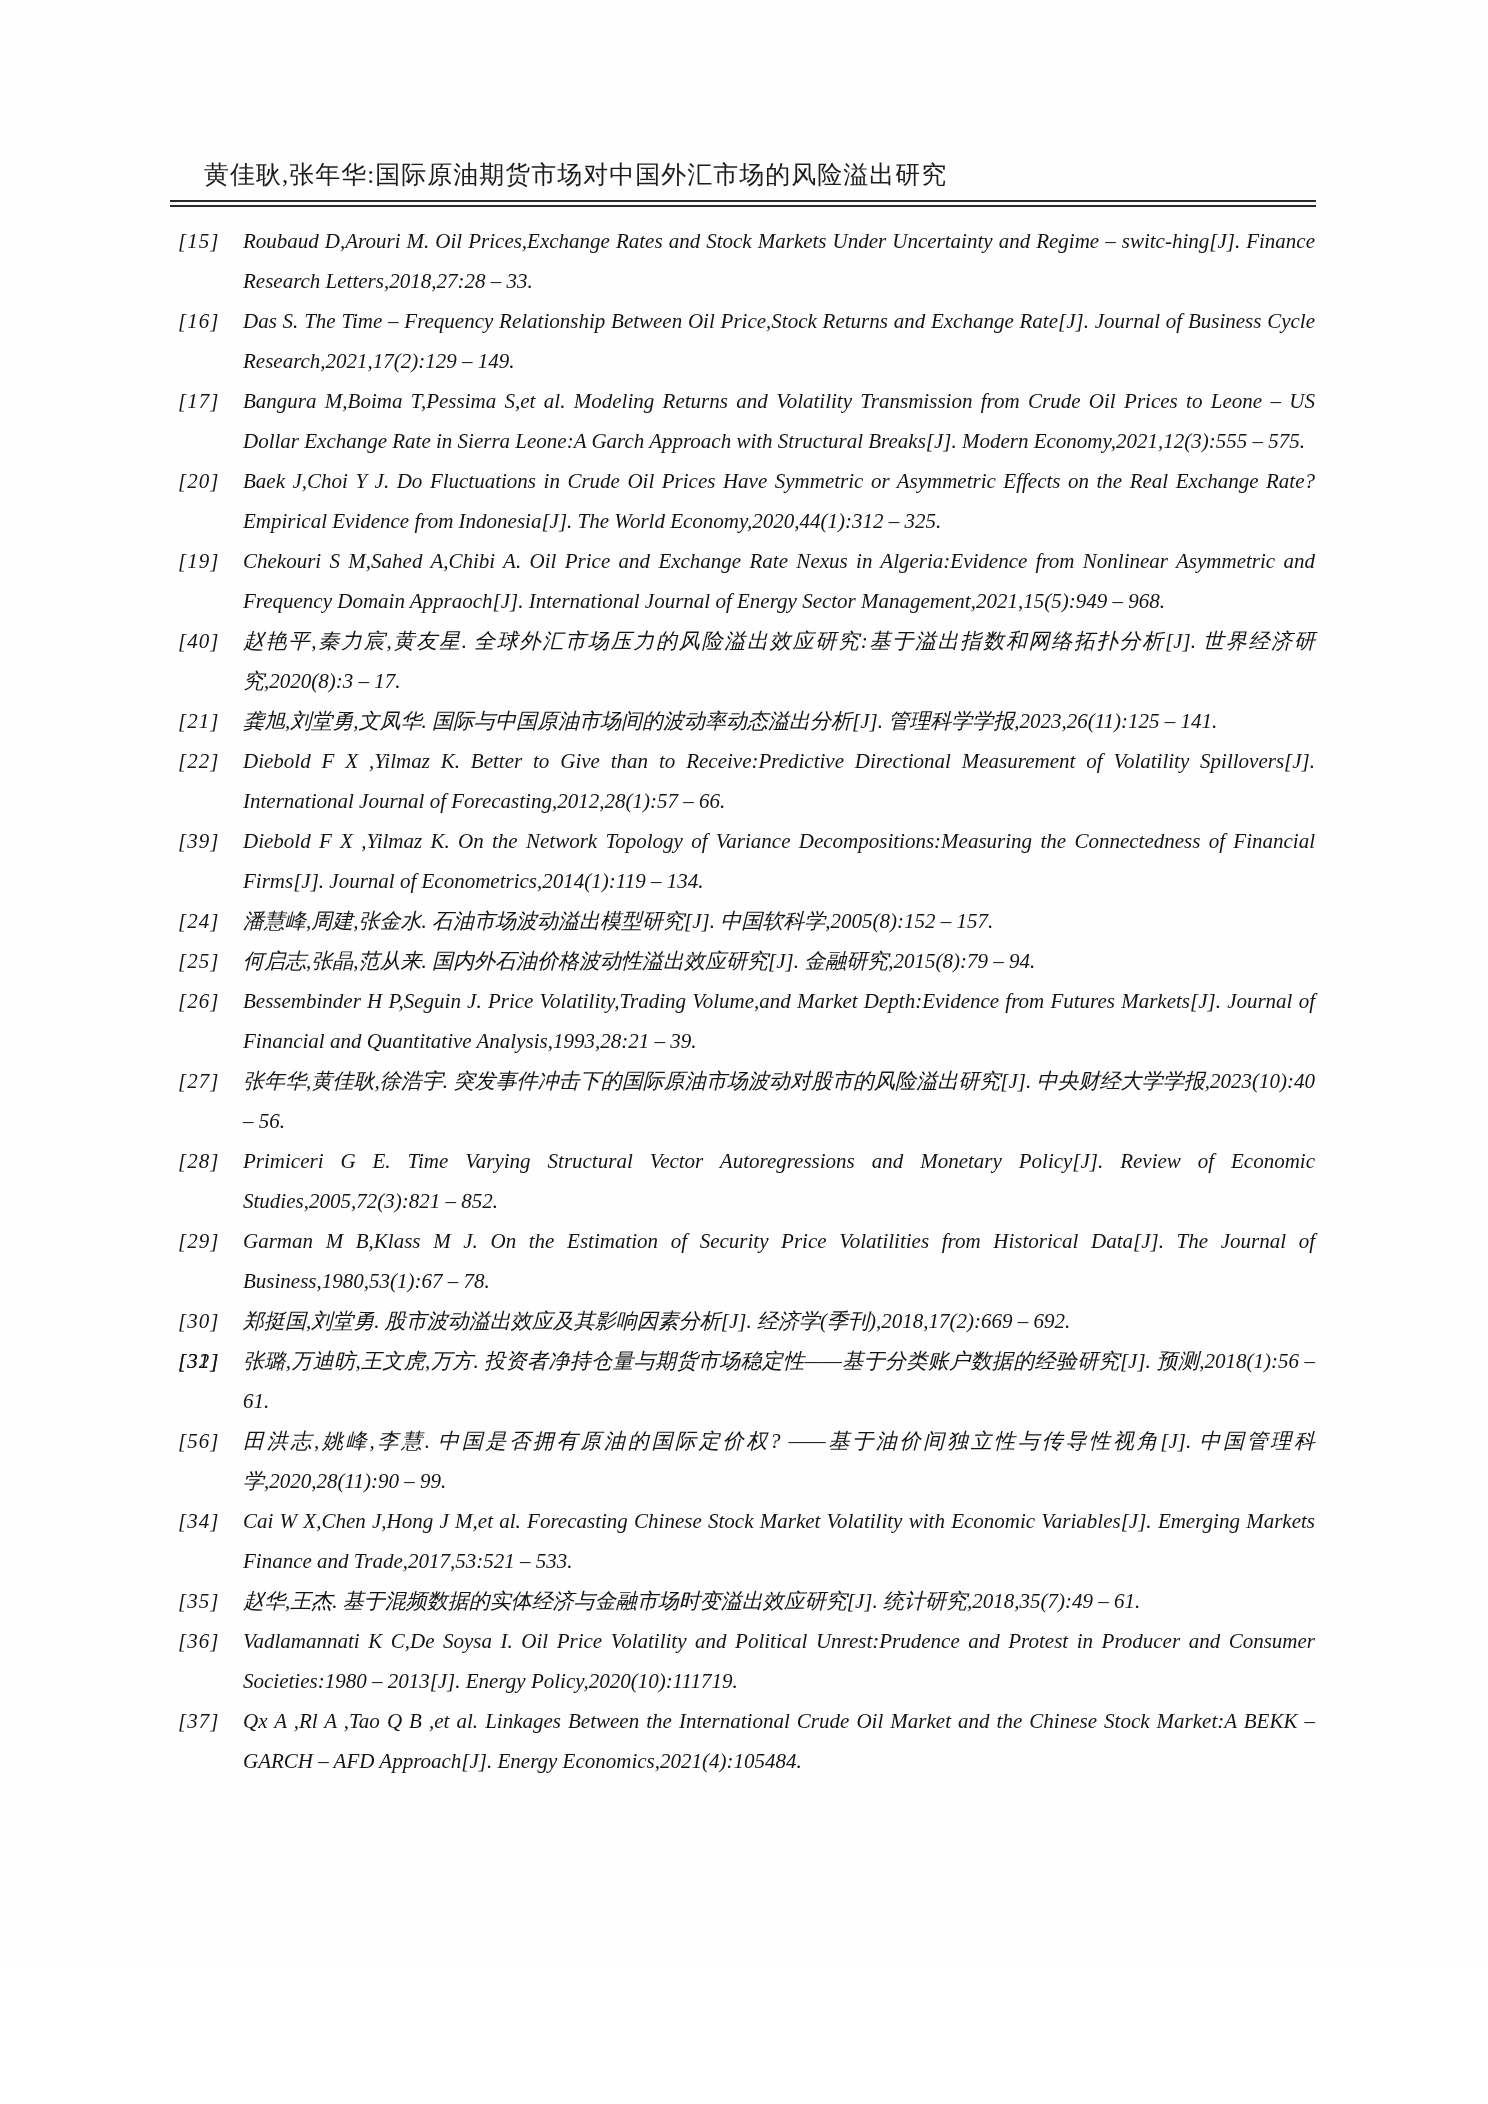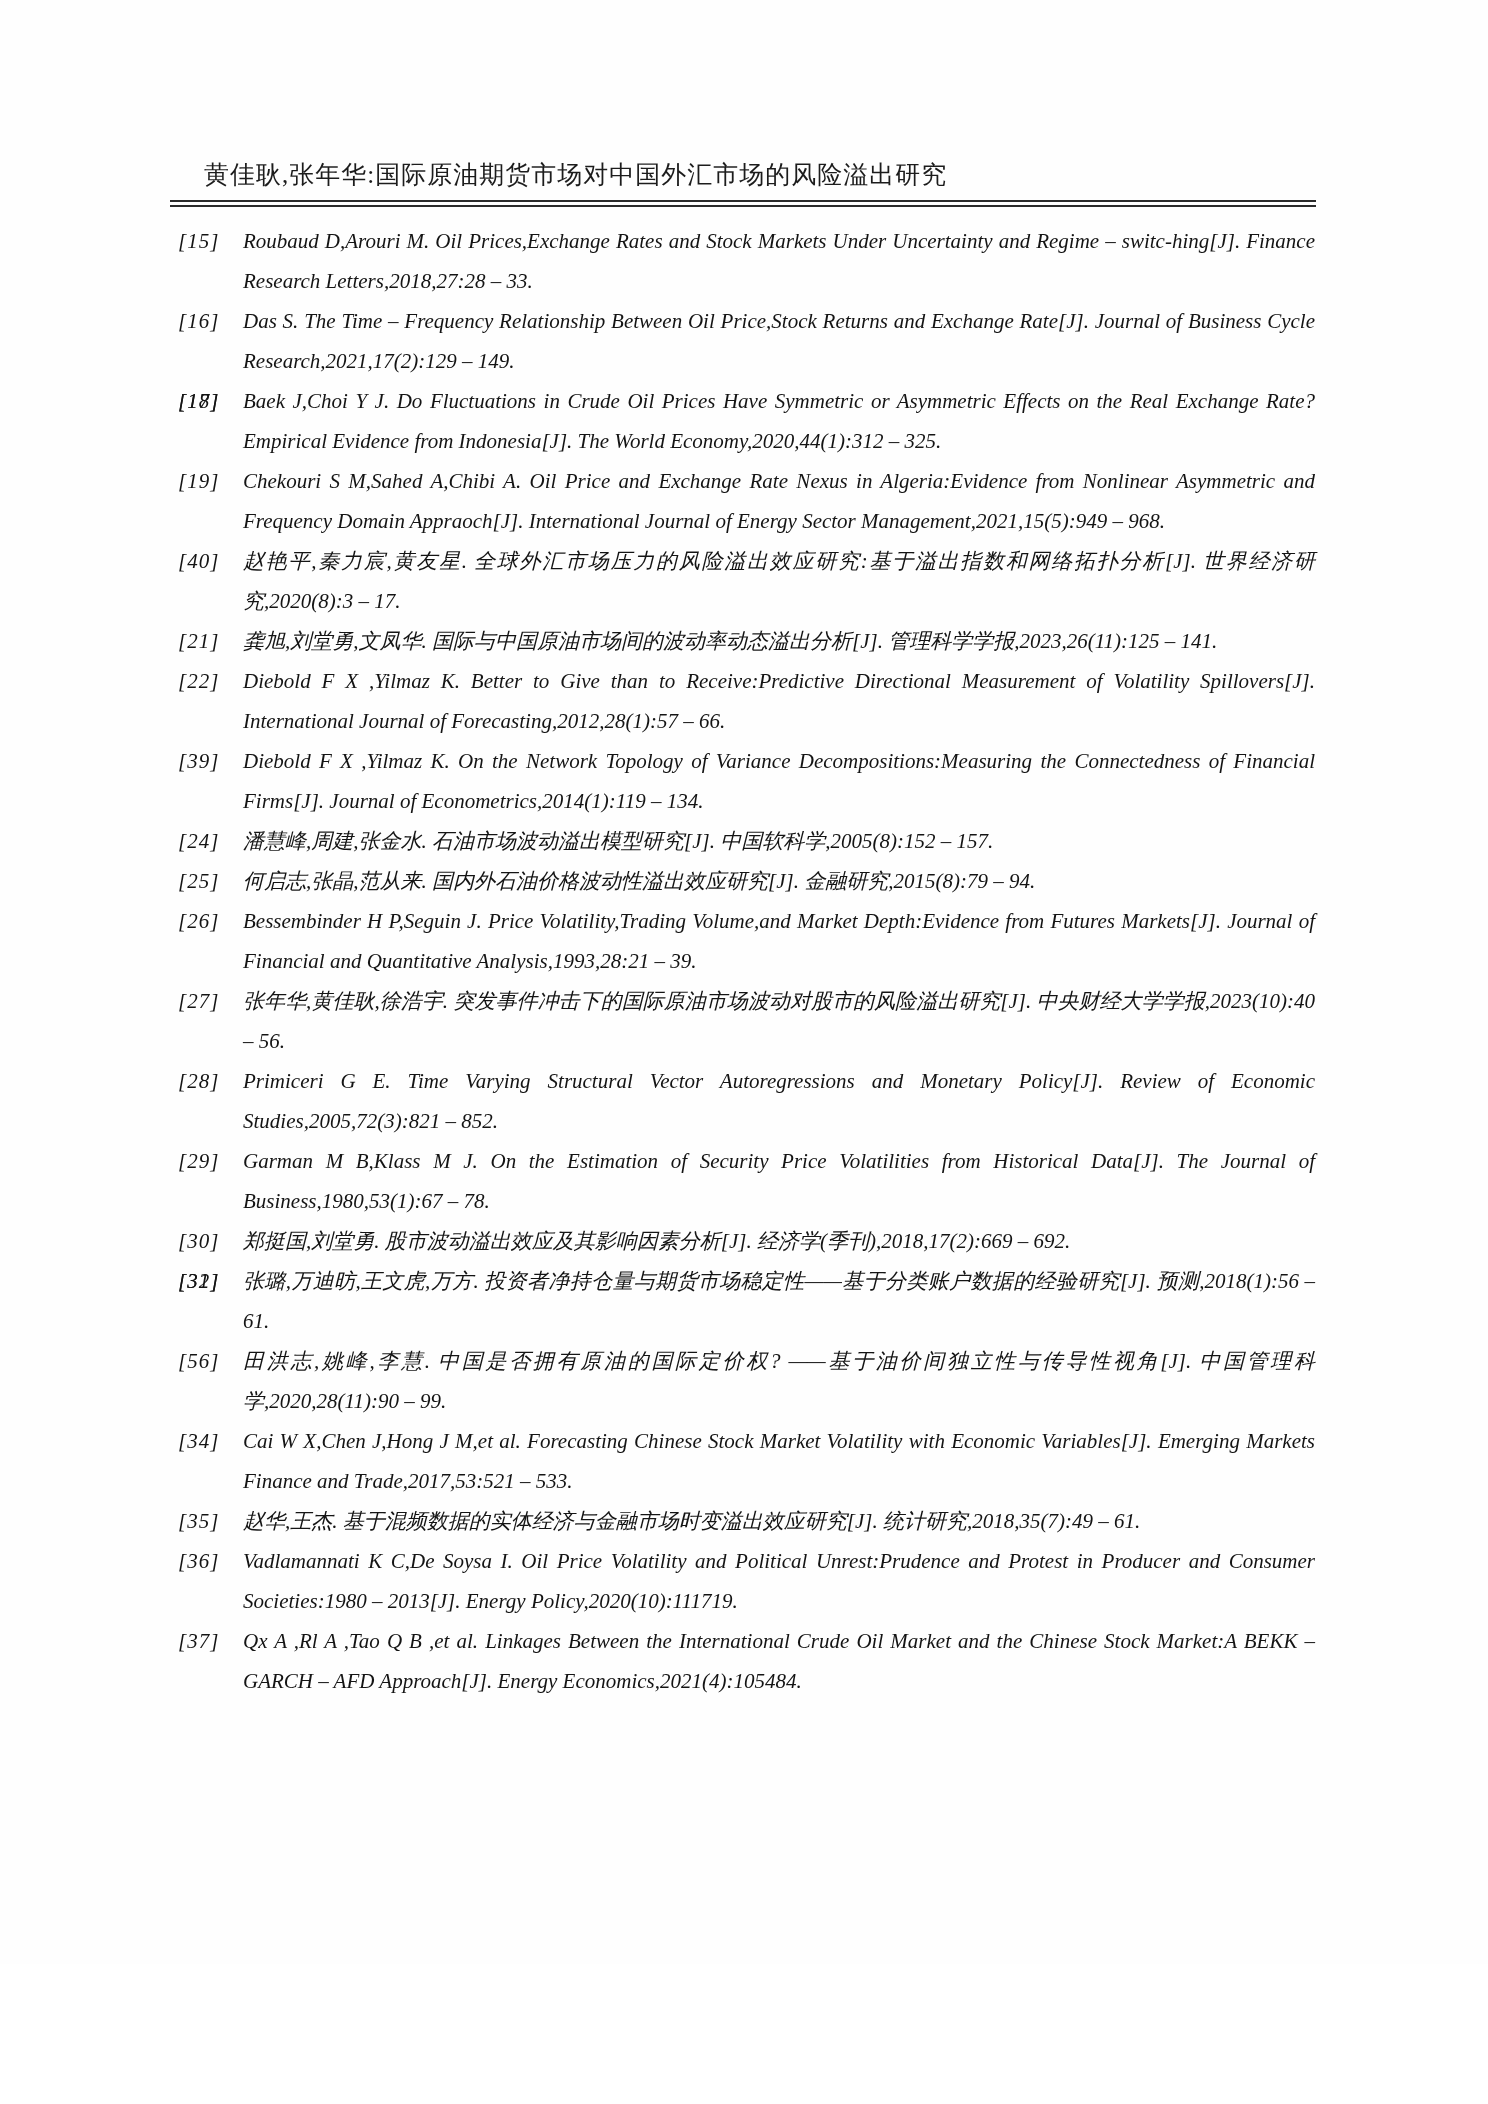--- a/index.html
+++ b/index.html
@@ -80,24 +80,25 @@
     <span class="ref-text">Roubaud D,Arouri M. Oil Prices,Exchange Rates and Stock Markets Under Uncertainty and Regime – switc-hing[J]. Finance Research Letters,2018,27:28 – 33.</span>
   </div>
 
   <div class="ref">
     <span class="ref-label">[16]</span>
     <span class="ref-text">Das S. The Time – Frequency Relationship Between Oil Price,Stock Returns and Exchange Rate[J]. Journal of Business Cycle Research,2021,17(2):129 – 149.</span>
   </div>
 
   <div class="ref">
     <span class="ref-label">[17]</span>
+    <span class="ref-text">Bangura M,Boima T,Pessima S,et al. Modeling Returns and Volatility Transmission from Crude Oil Prices to Leone – US Dollar Exchange Rate in Sierra Leone:A Garch Approach with Structural Breaks[J]. Modern Economy,2021,12(3):555 – 575.</span>
   </div>
 
   <div class="ref">
-    <span class="ref-label">[18]</span>
+    <span class="ref-label">[20]</span>
     <span class="ref-text">Baek J,Choi Y J. Do Fluctuations in Crude Oil Prices Have Symmetric or Asymmetric Effects on the Real Exchange Rate? Empirical Evidence from Indonesia[J]. The World Economy,2020,44(1):312 – 325.</span>
   </div>
 
   <div class="ref">
     <span class="ref-label">[19]</span>
     <span class="ref-text">Chekouri S M,Sahed A,Chibi A. Oil Price and Exchange Rate Nexus in Algeria:Evidence from Nonlinear Asymmetric and Frequency Domain Appraoch[J]. International Journal of Energy Sector Management,2021,15(5):949 – 968.</span>
   </div>
 
   <div class="ref">
     <span class="ref-label">[40]</span>

